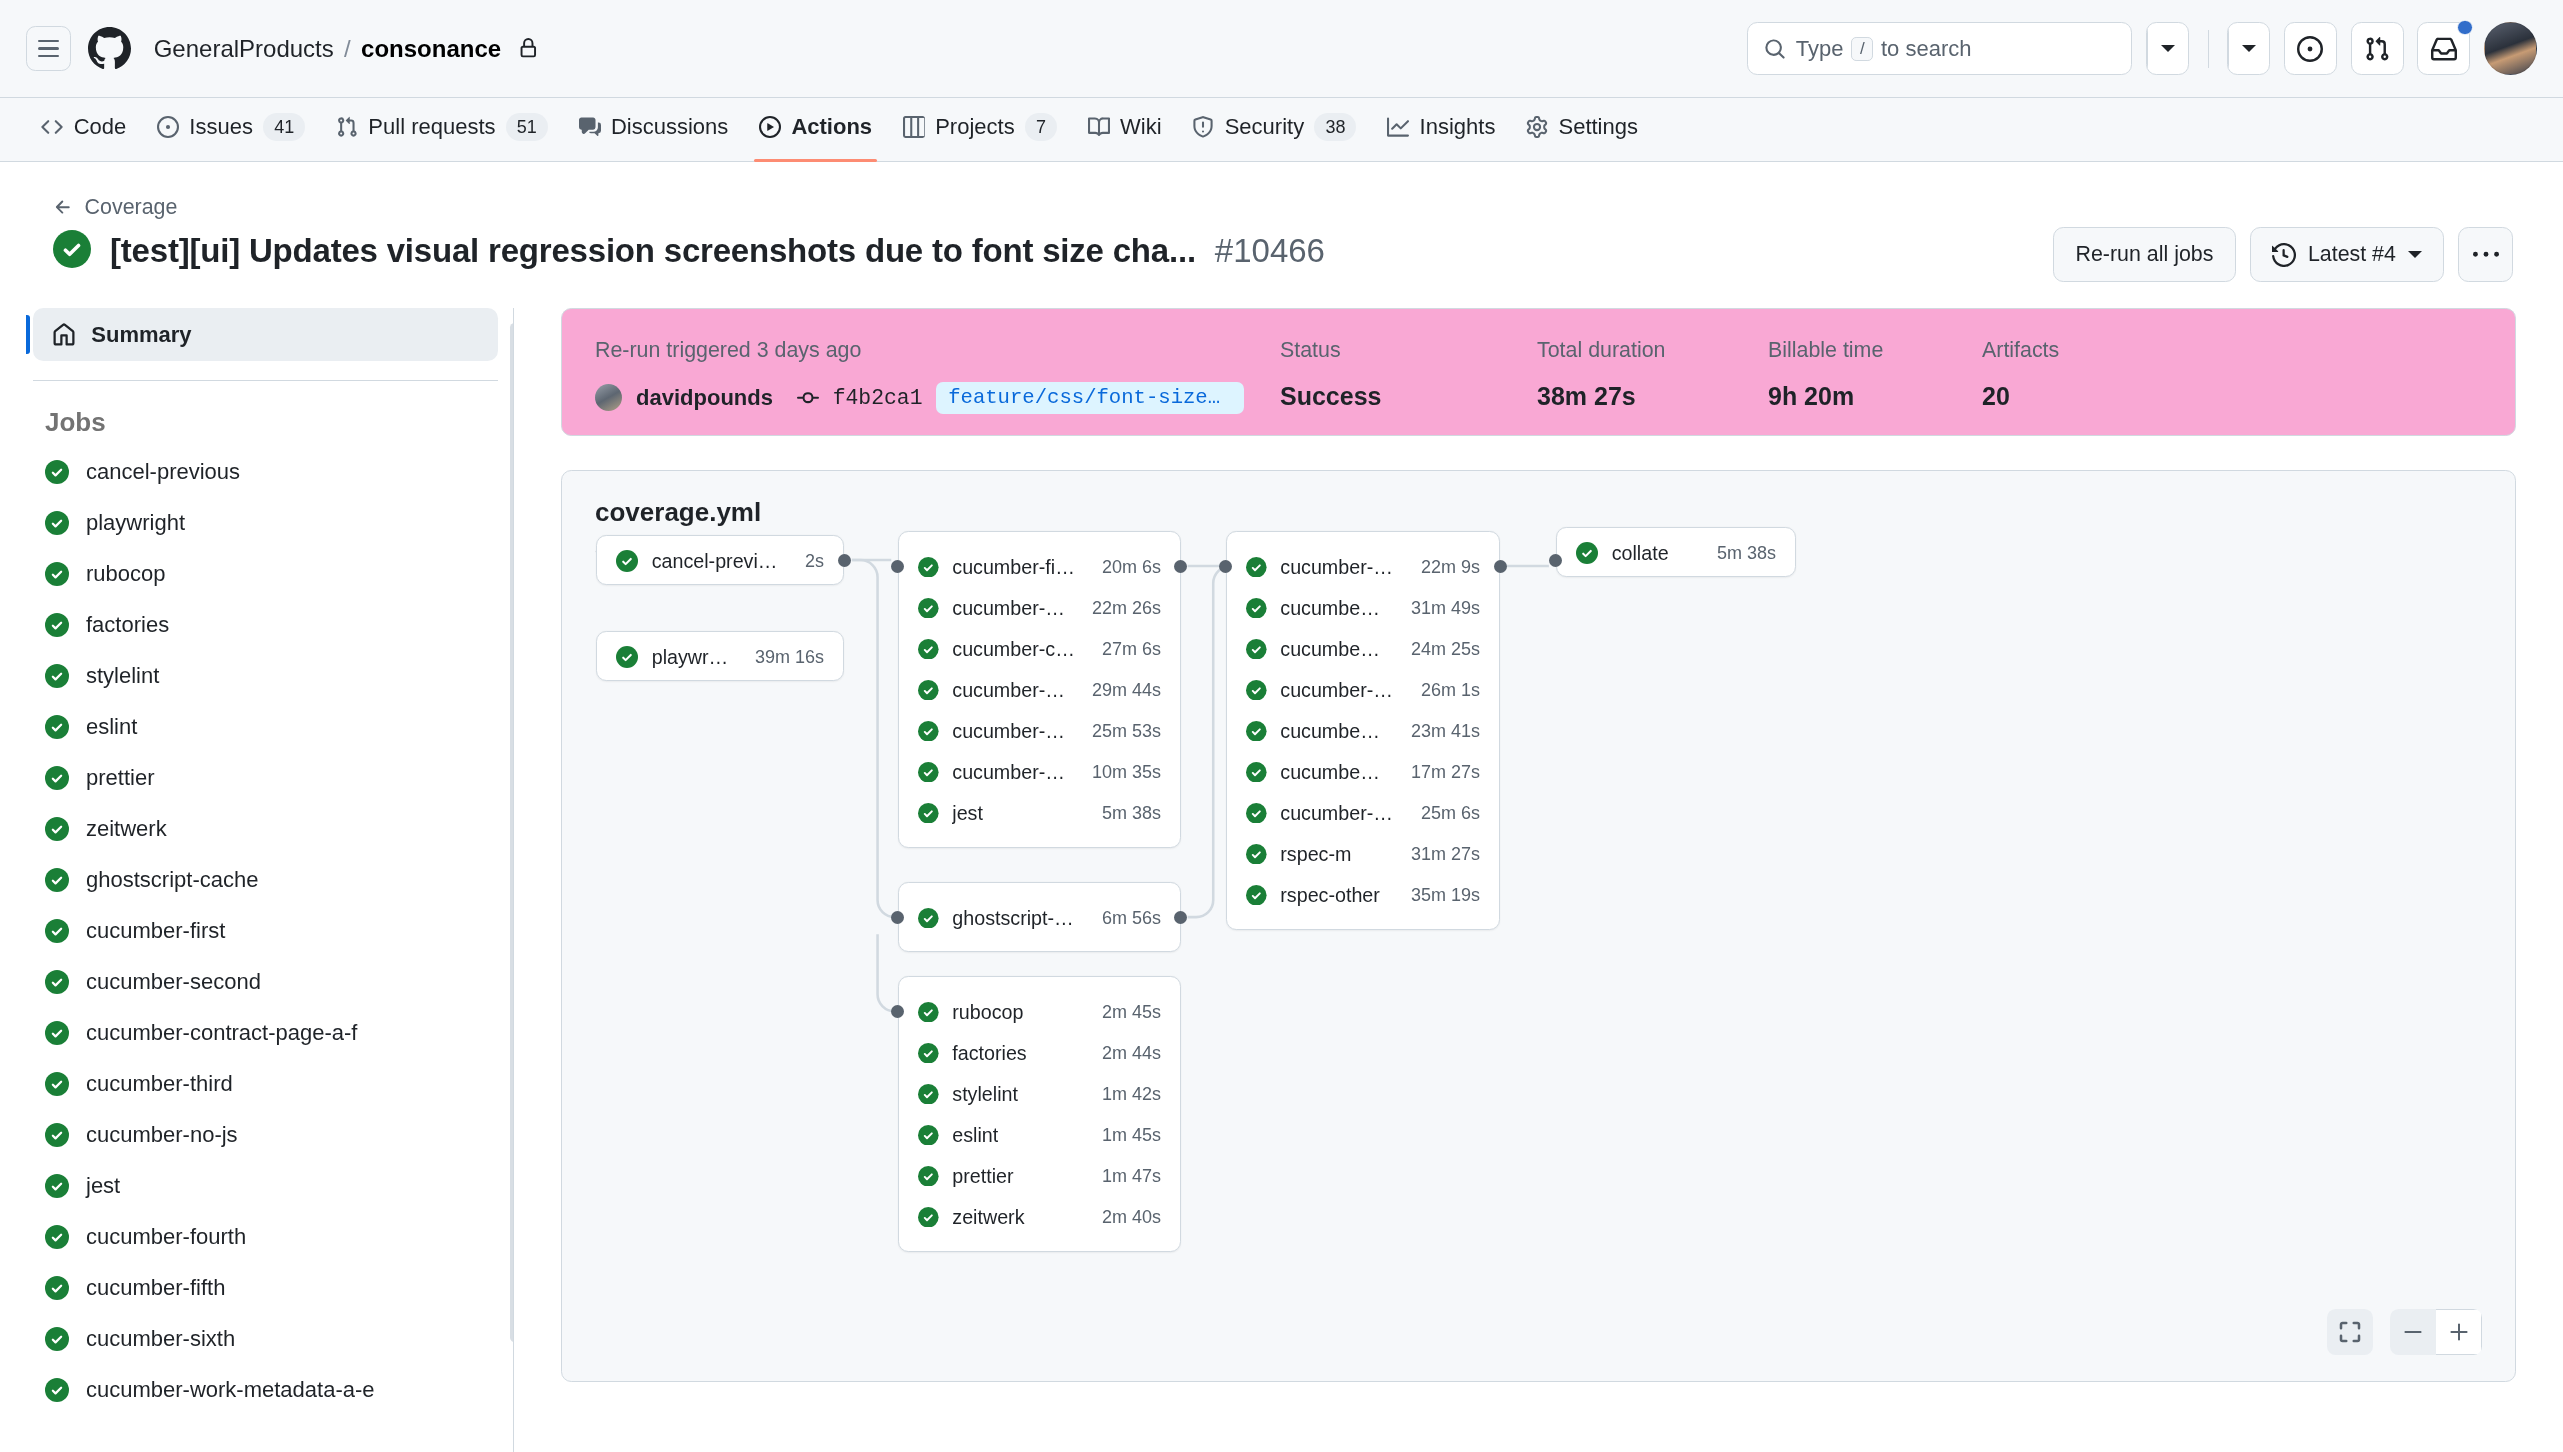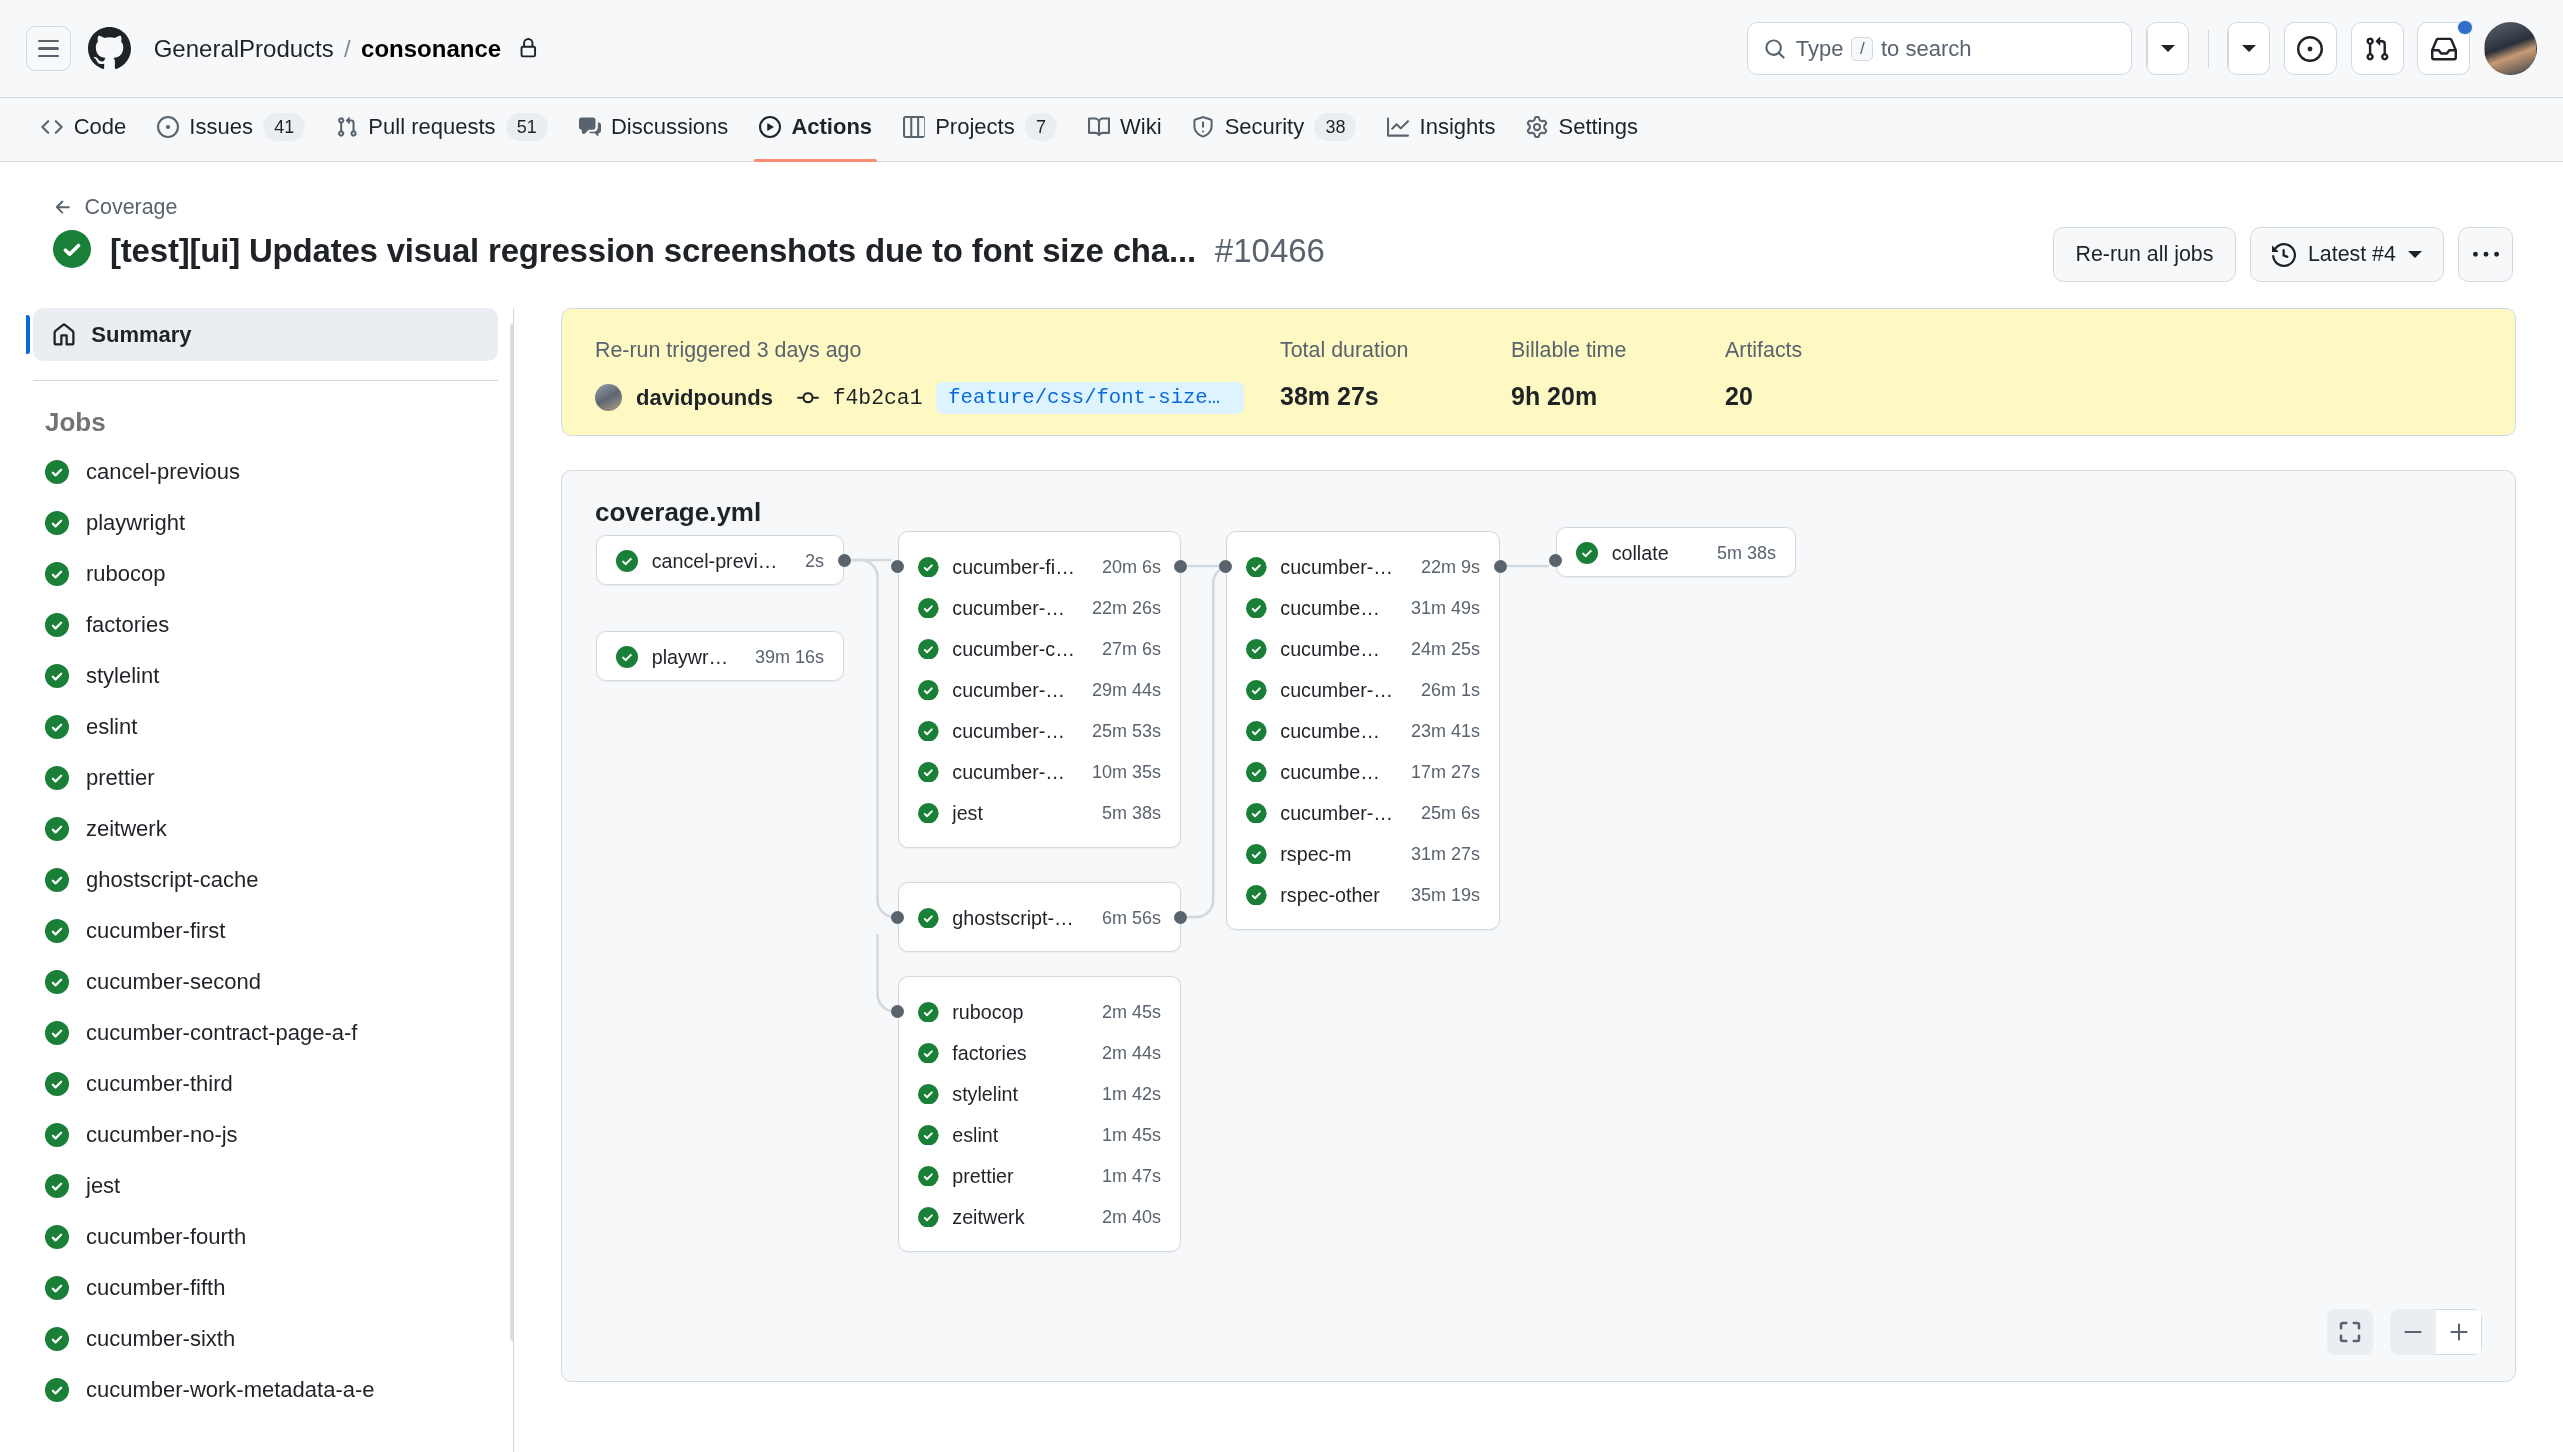--- a/index.html
+++ b/index.html
@@ -116,21 +116,21 @@
     display:flex; align-items:center; gap:17px; height:51px; padding-left:19px;
     font-size:22px; color:#1f2328; cursor:pointer;
   }
   .sb-scrollbar {
     position:absolute; right:-6px; top:15.4px; width:8.6px; height:1019px;
     background:#d8dee4; border-radius:6.9px;
   }
 
   .main { position:absolute; left:561px; top:308px; width:1955px; }
   .infocard {
-    border:0.9px solid #d1d9e0; border-radius:10.3px; background:#fef9c3;
+    border:0.9px solid #d1d9e0; border-radius:10.3px; background:#f9a8d4;
     height:128px; display:flex; align-items:flex-start; padding:29px 33px;
   }
   .ic-col { display:flex; flex-direction:column; gap:19px;}
   .ic-label { font-size:21.4px; color:#59636e; }
   .ic-value { font-size:25px; color:#1f2328; font-weight:bold;}
   .trigger-row { display:flex; align-items:center; gap:13.7px;}
   .mini-avatar { width:27.4px;height:27.4px;border-radius:50%; background:linear-gradient(150deg,#9aa1ab,#5d6671 50%,#b2a288);}
   .actor { font-size:22px; color:#1f2328; font-weight:bold;}
   .commit-sha { font-size:21.4px; color:#1f2328; font-family:"Liberation Mono", monospace;}
   .branch-chip {
@@ -513,20 +513,24 @@
         <div class="trigger-row">
           <span class="mini-avatar"></span>
           <span class="actor">davidpounds</span>
           <svg width="22" height="22" viewBox="0 0 16 16" fill="#1f2328" style="margin-left:10.3px">
               <path d="M11.93 8.5a4.002 4.002 0 0 1-7.86 0H.75a.75.75 0 0 1 0-1.5h3.32a4.002 4.002 0 0 1 7.86 0h3.32a.75.75 0 0 1 0 1.5Zm-1.43-.75a2.5 2.5 0 1 0-5 0 2.5 2.5 0 0 0 5 0Z"></path>
             </svg>
           <span class="commit-sha">f4b2ca1</span>
           <span class="branch-chip">feature/css/font-size-sca…</span>
         </div>
       </div>
+      <div class="ic-col" style="width:257px">
+        <div class="ic-label">Status</div>
+        <div class="ic-value">Success</div>
+      </div>
       <div class="ic-col" style="width:231px">
         <div class="ic-label">Total duration</div>
         <div class="ic-value">38m 27s</div>
       </div>
       <div class="ic-col" style="width:214px">
         <div class="ic-label">Billable time</div>
         <div class="ic-value">9h 20m</div>
       </div>
       <div class="ic-col">
         <div class="ic-label">Artifacts</div>

